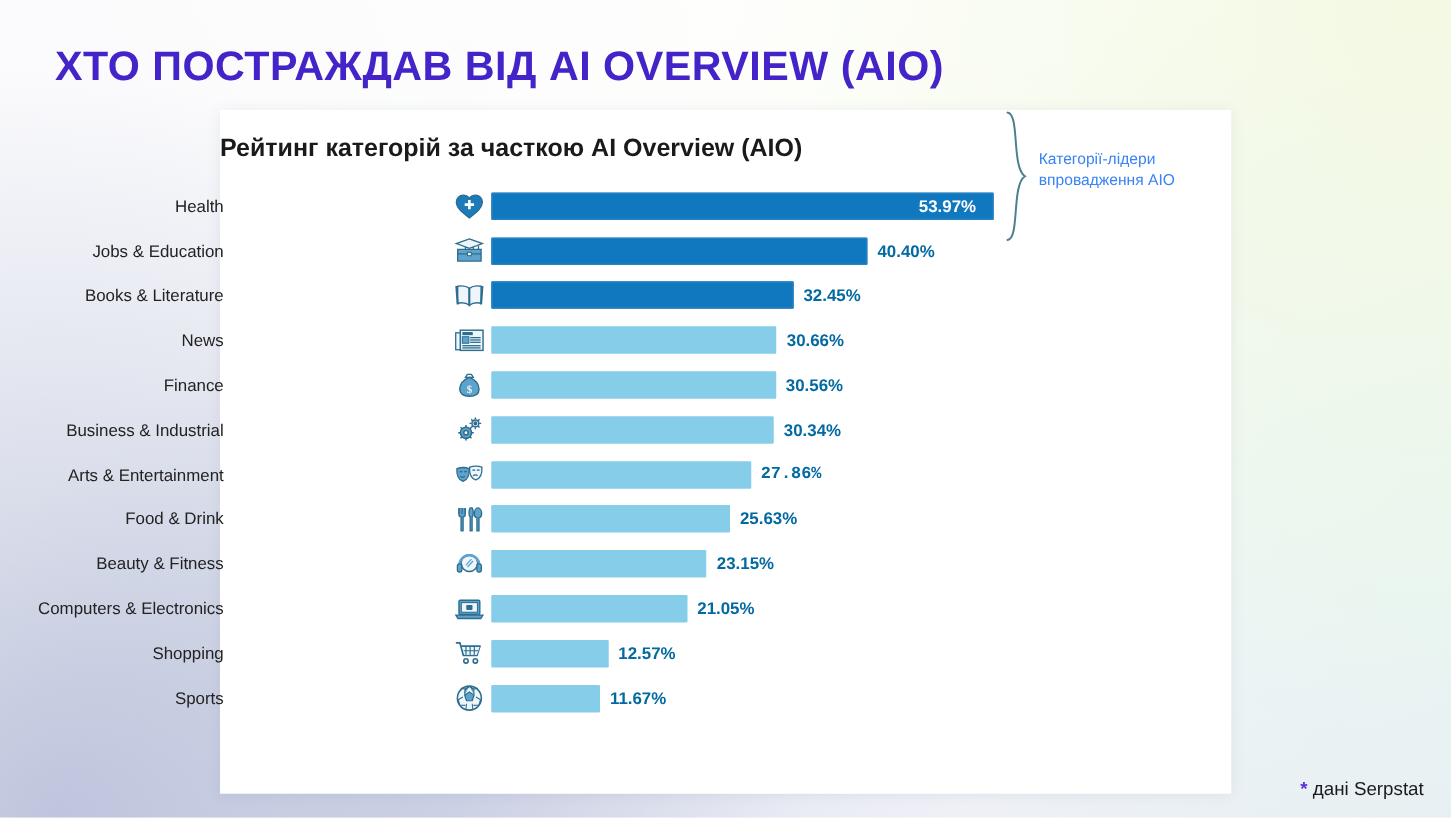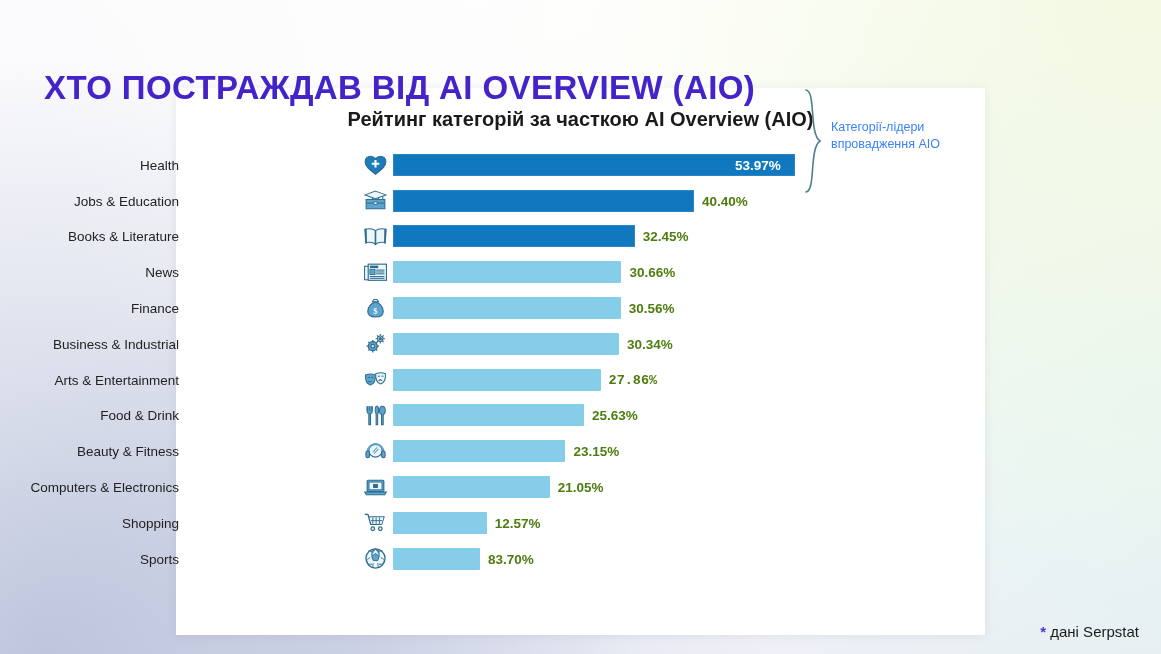--- a/index.html
+++ b/index.html
@@ -18,32 +18,32 @@
           radial-gradient(circle at 4% 100%,  rgba(176,184,214,0.78) 0%, rgba(176,184,214,0) 46%),
           radial-gradient(circle at 30% 104%, rgba(196,202,226,0.55) 0%, rgba(196,202,226,0) 40%),
           radial-gradient(circle at 0% 18%,   rgba(250,250,252,1) 0%, rgba(255,255,255,0) 50%),
           linear-gradient(160deg,#ffffff 0%,#fdfefb 30%,#f9fbf7 55%,#f2f3f8 80%,#e9ebf4 100%);
   }
 
   
   #title {
     position:absolute; left:44px; top:34px; z-index:3;
     font-size:33px; font-weight:bold; letter-spacing:.4px;
-    color:#4423c8; white-space:nowrap;margin-top:35px;
+    color:#4423c8; white-space:nowrap;
   }
 
   
   #panel {
     position:absolute; left:176px; top:88px; width:809px; height:547px; z-index:2;
     background:#ffffff;
     box-shadow:0 1px 10px rgba(80,90,130,0.10);
   }
   #chart-title {
     position:absolute; left:0; right:0; top:20px;
-    text-align:center; font-size:20px; font-weight:bold; color:#1a1a1a;
+    font-size:20px; font-weight:bold; color:#1a1a1a;
   }
 
   
   #plot { position:absolute; left:0; top:59px; width:642px; }
   .row { position:relative; height:35.8px; }
   .cat-label {
     position:absolute; right:639px; top:50%; transform:translateY(-50%);
     white-space:nowrap; font-size:13.5px; color:#222; text-align:right;
   }
   .cat-icon {
@@ -54,21 +54,21 @@
   .bar {
     position:absolute; left:217px; top:50%; transform:translateY(-50%);
     height:22px; border-radius:1px;
   }
   .bar.dark  { background:#1078be; box-shadow:inset 0 0 0 1px #2d83c4; }
   .bar.light { background:#86cdea; }
   .val {
     position:absolute; top:50%; transform:translateY(-50%);
     font-size:13.5px; font-weight:bold; white-space:nowrap;
   }
-  .val.outside { color:#4d7c0f;text-align:right; }
+  .val.outside { color:#0369a1;text-align:right; }
   .val.inside  { color:#ffffff; }
 
   
   #brace { position:absolute; left:627px; top:1px; width:20px; height:104px; }
   #annot {
     position:absolute; left:655px; top:31px;
     font-size:12.5px; line-height:1.35; color:#3b82f6; white-space:nowrap;
   }
 
   
@@ -257,21 +257,21 @@
             <circle cx="12" cy="12" r="9.2" fill="#eef6fb" stroke="#2e6d8e" stroke-width="1.2"></circle>
             <path d="M12 7.2 15.6 9.8 14.2 14h-4.4L8.4 9.8z" fill="#5ea3cc" stroke="#2e6d8e" stroke-width=".9" stroke-linejoin="round"></path>
             <g fill="#5ea3cc" stroke="#2e6d8e" stroke-width=".8">
               <path d="M12 2.9 8.6 5.2l-.2 4.3M12 2.9l3.4 2.3.2 4.3"></path>
               <path d="M3.4 13.2 7 11.1M20.6 13.2 17 11.1M9.4 20.6l.4-4.3M14.6 20.6l-.4-4.3"></path>
             </g>
             <path d="M12 2.9 9 5.1 5.4 4.4M12 2.9l3 2.2 3.6-.7M3.4 13.2l1.2 4.1 4.3.3M20.6 13.2l-1.2 4.1-4.3.3" fill="none" stroke="#2e6d8e" stroke-width=".9"></path>
           </svg>
         </div>
         <div class="bar light" style="width: 86.9415px;"></div>
-        <div class="val outside" style="left: 311.942px;">83.70%</div>
+        <div class="val outside" style="left: 311.942px;">11.67%</div>
       </div>
     </div>
 
   <svg id="brace" viewBox="0 0 20 104" preserveAspectRatio="none">
     <path d="M3 1 C13 2, 6 45, 17 52 C6 59, 13 102, 3 103" fill="none" stroke="#4f7f8c" stroke-width="1.6" stroke-linecap="round"></path>
   </svg>
 
   <div id="annot">
     <div>Категорії-лідери</div>
     <div>впровадження AIO</div>

